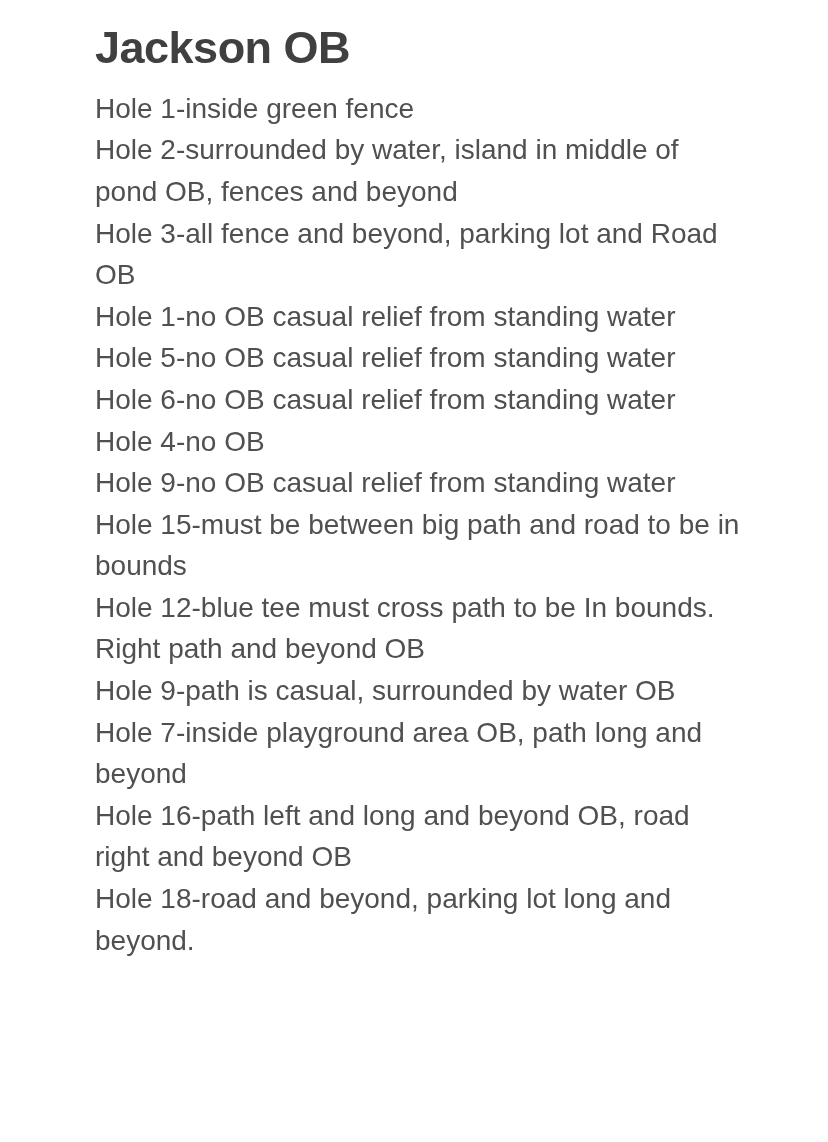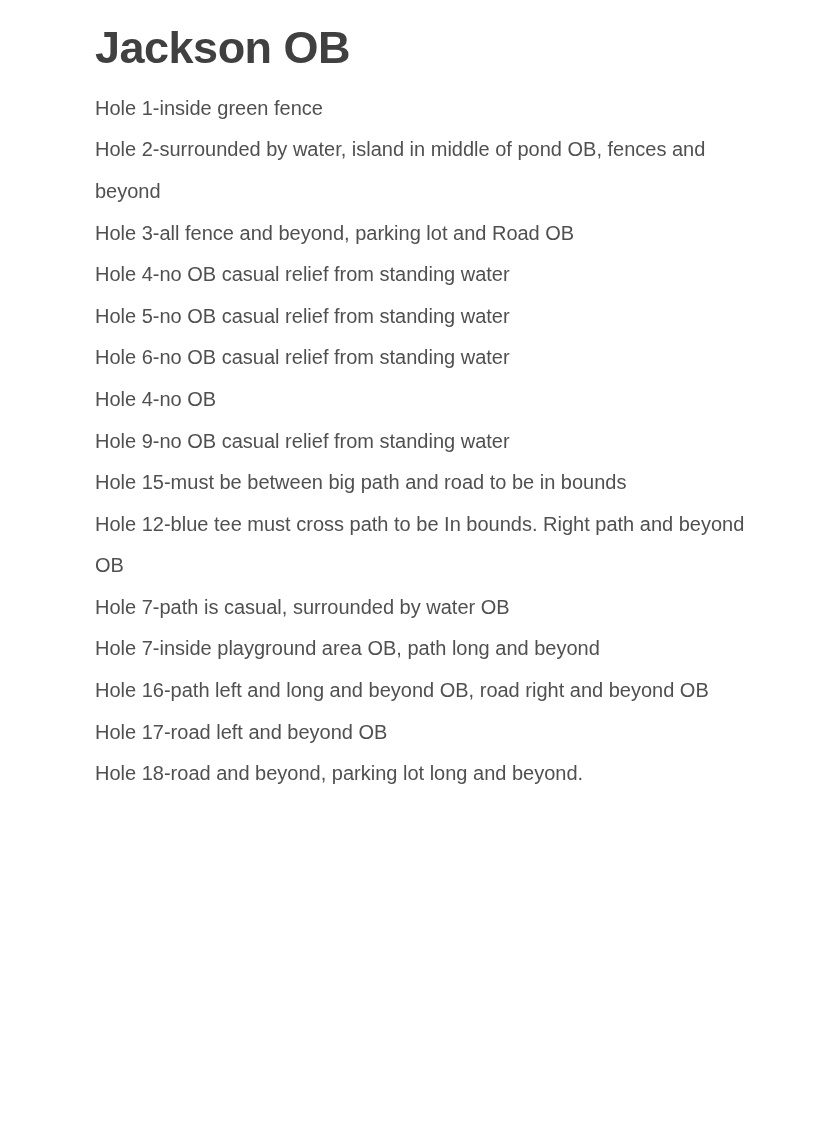--- a/index.html
+++ b/index.html
@@ -26,41 +26,40 @@
     line-height: 1.15;
     font-weight: 700;
     letter-spacing: -0.5px;
     color: #404040;
   }
   .hole-list {
     width: 650px;
   }
   .hole-line {
     margin: 0;
-    font-size: 20px;
+    font-size: 28px;
     line-height: 41.6px;
     font-weight: 400;
     color: #505050;
   }
 </style>
 </head>
 <body>
 
 <div class="page">
   <h1 class="page-title">Jackson OB</h1>
   <div class="hole-list">
       <p class="hole-line">Hole 1-inside green fence</p>
       <p class="hole-line">Hole 2-surrounded by water, island in middle of pond OB, fences and beyond</p>
       <p class="hole-line">Hole 3-all fence and beyond, parking lot and Road OB</p>
-      <p class="hole-line">Hole 4-no OB casual relief from standing water</p>
+      <p class="hole-line">Hole 1-no OB casual relief from standing water</p>
       <p class="hole-line">Hole 5-no OB casual relief from standing water</p>
       <p class="hole-line">Hole 6-no OB casual relief from standing water</p>
       <p class="hole-line">Hole 4-no OB</p>
       <p class="hole-line">Hole 9-no OB casual relief from standing water</p>
       <p class="hole-line">Hole 15-must be between big path and road to be in bounds</p>
       <p class="hole-line">Hole 12-blue tee must cross path to be In bounds. Right path and beyond OB</p>
-      <p class="hole-line">Hole 7-path is casual, surrounded by water OB</p>
+      <p class="hole-line">Hole 9-path is casual, surrounded by water OB</p>
       <p class="hole-line">Hole 7-inside playground area OB, path long and beyond</p>
       <p class="hole-line">Hole 16-path left and long and beyond OB, road right and beyond OB</p>
-      <p class="hole-line">Hole 17-road left and beyond OB</p>
       <p class="hole-line">Hole 18-road and beyond, parking lot long and beyond.</p>
     </div>
 </div>
 
 </body></html>

